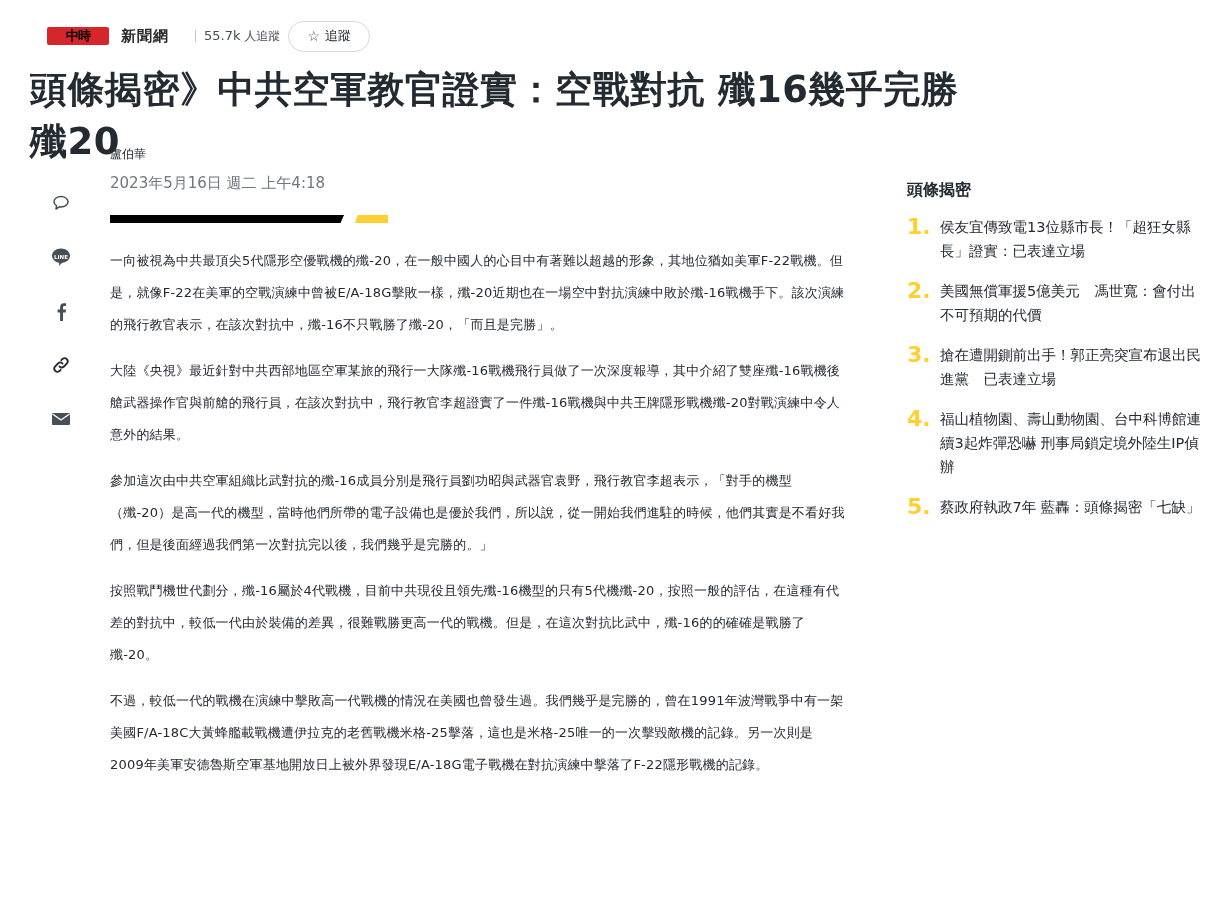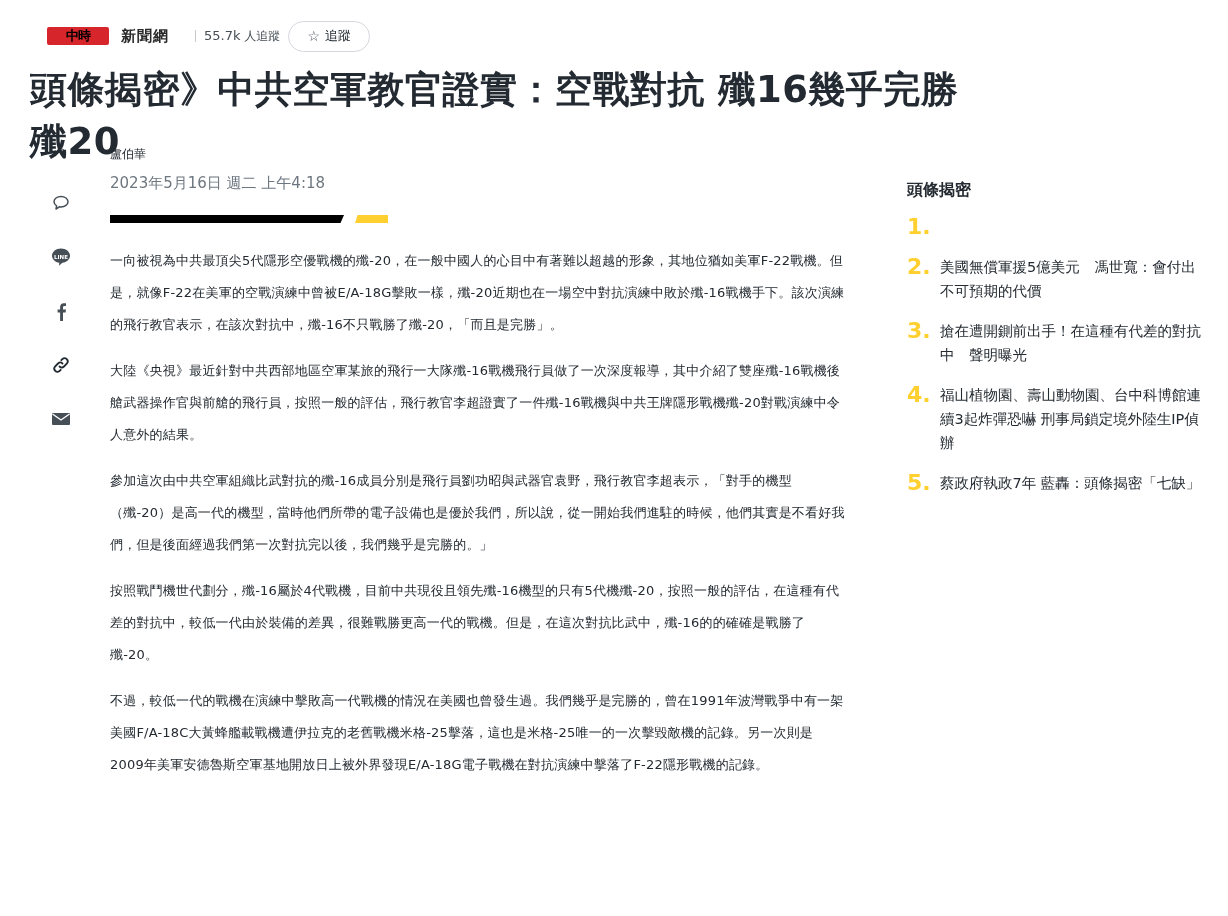--- a/index.html
+++ b/index.html
@@ -95,38 +95,39 @@
   <div class="share-icon">
     <svg width="20" height="16" viewBox="0 0 20 16">
         <rect x="1" y="2" width="18" height="12" rx="1" fill="#464e56"></rect>
         <path d="M1.5 3l8.5 6 8.5-6" fill="none" stroke="#fff" stroke-width="1.4"></path>
       </svg>
   </div>
 </div>
 
 <div class="article">
   <p>一向被視為中共最頂尖5代隱形空優戰機的殲-20，在一般中國人的心目中有著難以超越的形象，其地位猶如美軍F-22戰機。但是，就像F-22在美軍的空戰演練中曾被E/A-18G擊敗一樣，殲-20近期也在一場空中對抗演練中敗於殲-16戰機手下。該次演練的飛行教官表示，在該次對抗中，殲-16不只戰勝了殲-20，「而且是完勝」。</p>
-  <p>大陸《央視》最近針對中共西部地區空軍某旅的飛行一大隊殲-16戰機飛行員做了一次深度報導，其中介紹了雙座殲-16戰機後艙武器操作官與前艙的飛行員，按照一般的評估，飛行教官李超證實了一件殲-16戰機與中共王牌隱形戰機殲-20對戰演練中令人意外的結果。</p>
+  <p>大陸《央視》最近針對中共西部地區空軍某旅的飛行一大隊殲-16戰機飛行員做了一次深度報導，其中介紹了雙座殲-16戰機後艙武器操作官與前艙的飛行員，在該次對抗中，飛行教官李超證實了一件殲-16戰機與中共王牌隱形戰機殲-20對戰演練中令人意外的結果。</p>
   <p>參加這次由中共空軍組織比武對抗的殲-16成員分別是飛行員劉功昭與武器官袁野，飛行教官李超表示，「對手的機型（殲-20）是高一代的機型，當時他們所帶的電子設備也是優於我們，所以說，從一開始我們進駐的時候，他們其實是不看好我們，但是後面經過我們第一次對抗完以後，我們幾乎是完勝的。」</p>
   <p>按照戰鬥機世代劃分，殲-16屬於4代戰機，目前中共現役且領先殲-16機型的只有5代機殲-20，按照一般的評估，在這種有代差的對抗中，較低一代由於裝備的差異，很難戰勝更高一代的戰機。但是，在這次對抗比武中，殲-16的的確確是戰勝了殲-20。</p>
   <p>不過，較低一代的戰機在演練中擊敗高一代戰機的情況在美國也曾發生過。我們幾乎是完勝的，曾在1991年波灣戰爭中有一架美國F/A-18C大黃蜂艦載戰機遭伊拉克的老舊戰機米格-25擊落，這也是米格-25唯一的一次擊毀敵機的記錄。另一次則是2009年美軍安德魯斯空軍基地開放日上被外界發現E/A-18G電子戰機在對抗演練中擊落了F-22隱形戰機的記錄。</p>
 </div>
 
 <aside class="sidebar">
   <h2 class="sidebar-title">頭條揭密</h2>
   <div class="hot-item">
     <span class="hot-num">1.</span>
+    <span class="hot-text">侯友宜傳致電13位縣市長！「超狂女縣長」證實：已表達立場</span>
   </div>
   <div class="hot-item">
     <span class="hot-num">2.</span>
     <span class="hot-text">美國無償軍援5億美元　馮世寬：會付出不可預期的代價</span>
   </div>
   <div class="hot-item">
     <span class="hot-num">3.</span>
-    <span class="hot-text">搶在遭開鍘前出手！在這種有代差的對抗中　聲明曝光</span>
+    <span class="hot-text">搶在遭開鍘前出手！郭正亮突宣布退出民進黨　已表達立場</span>
   </div>
   <div class="hot-item">
     <span class="hot-num">4.</span>
     <span class="hot-text">福山植物園、壽山動物園、台中科博館連續3起炸彈恐嚇 刑事局鎖定境外陸生IP偵辦</span>
   </div>
   <div class="hot-item">
     <span class="hot-num">5.</span>
     <span class="hot-text">蔡政府執政7年 藍轟：頭條揭密「七缺」</span>
   </div>
 </aside>

